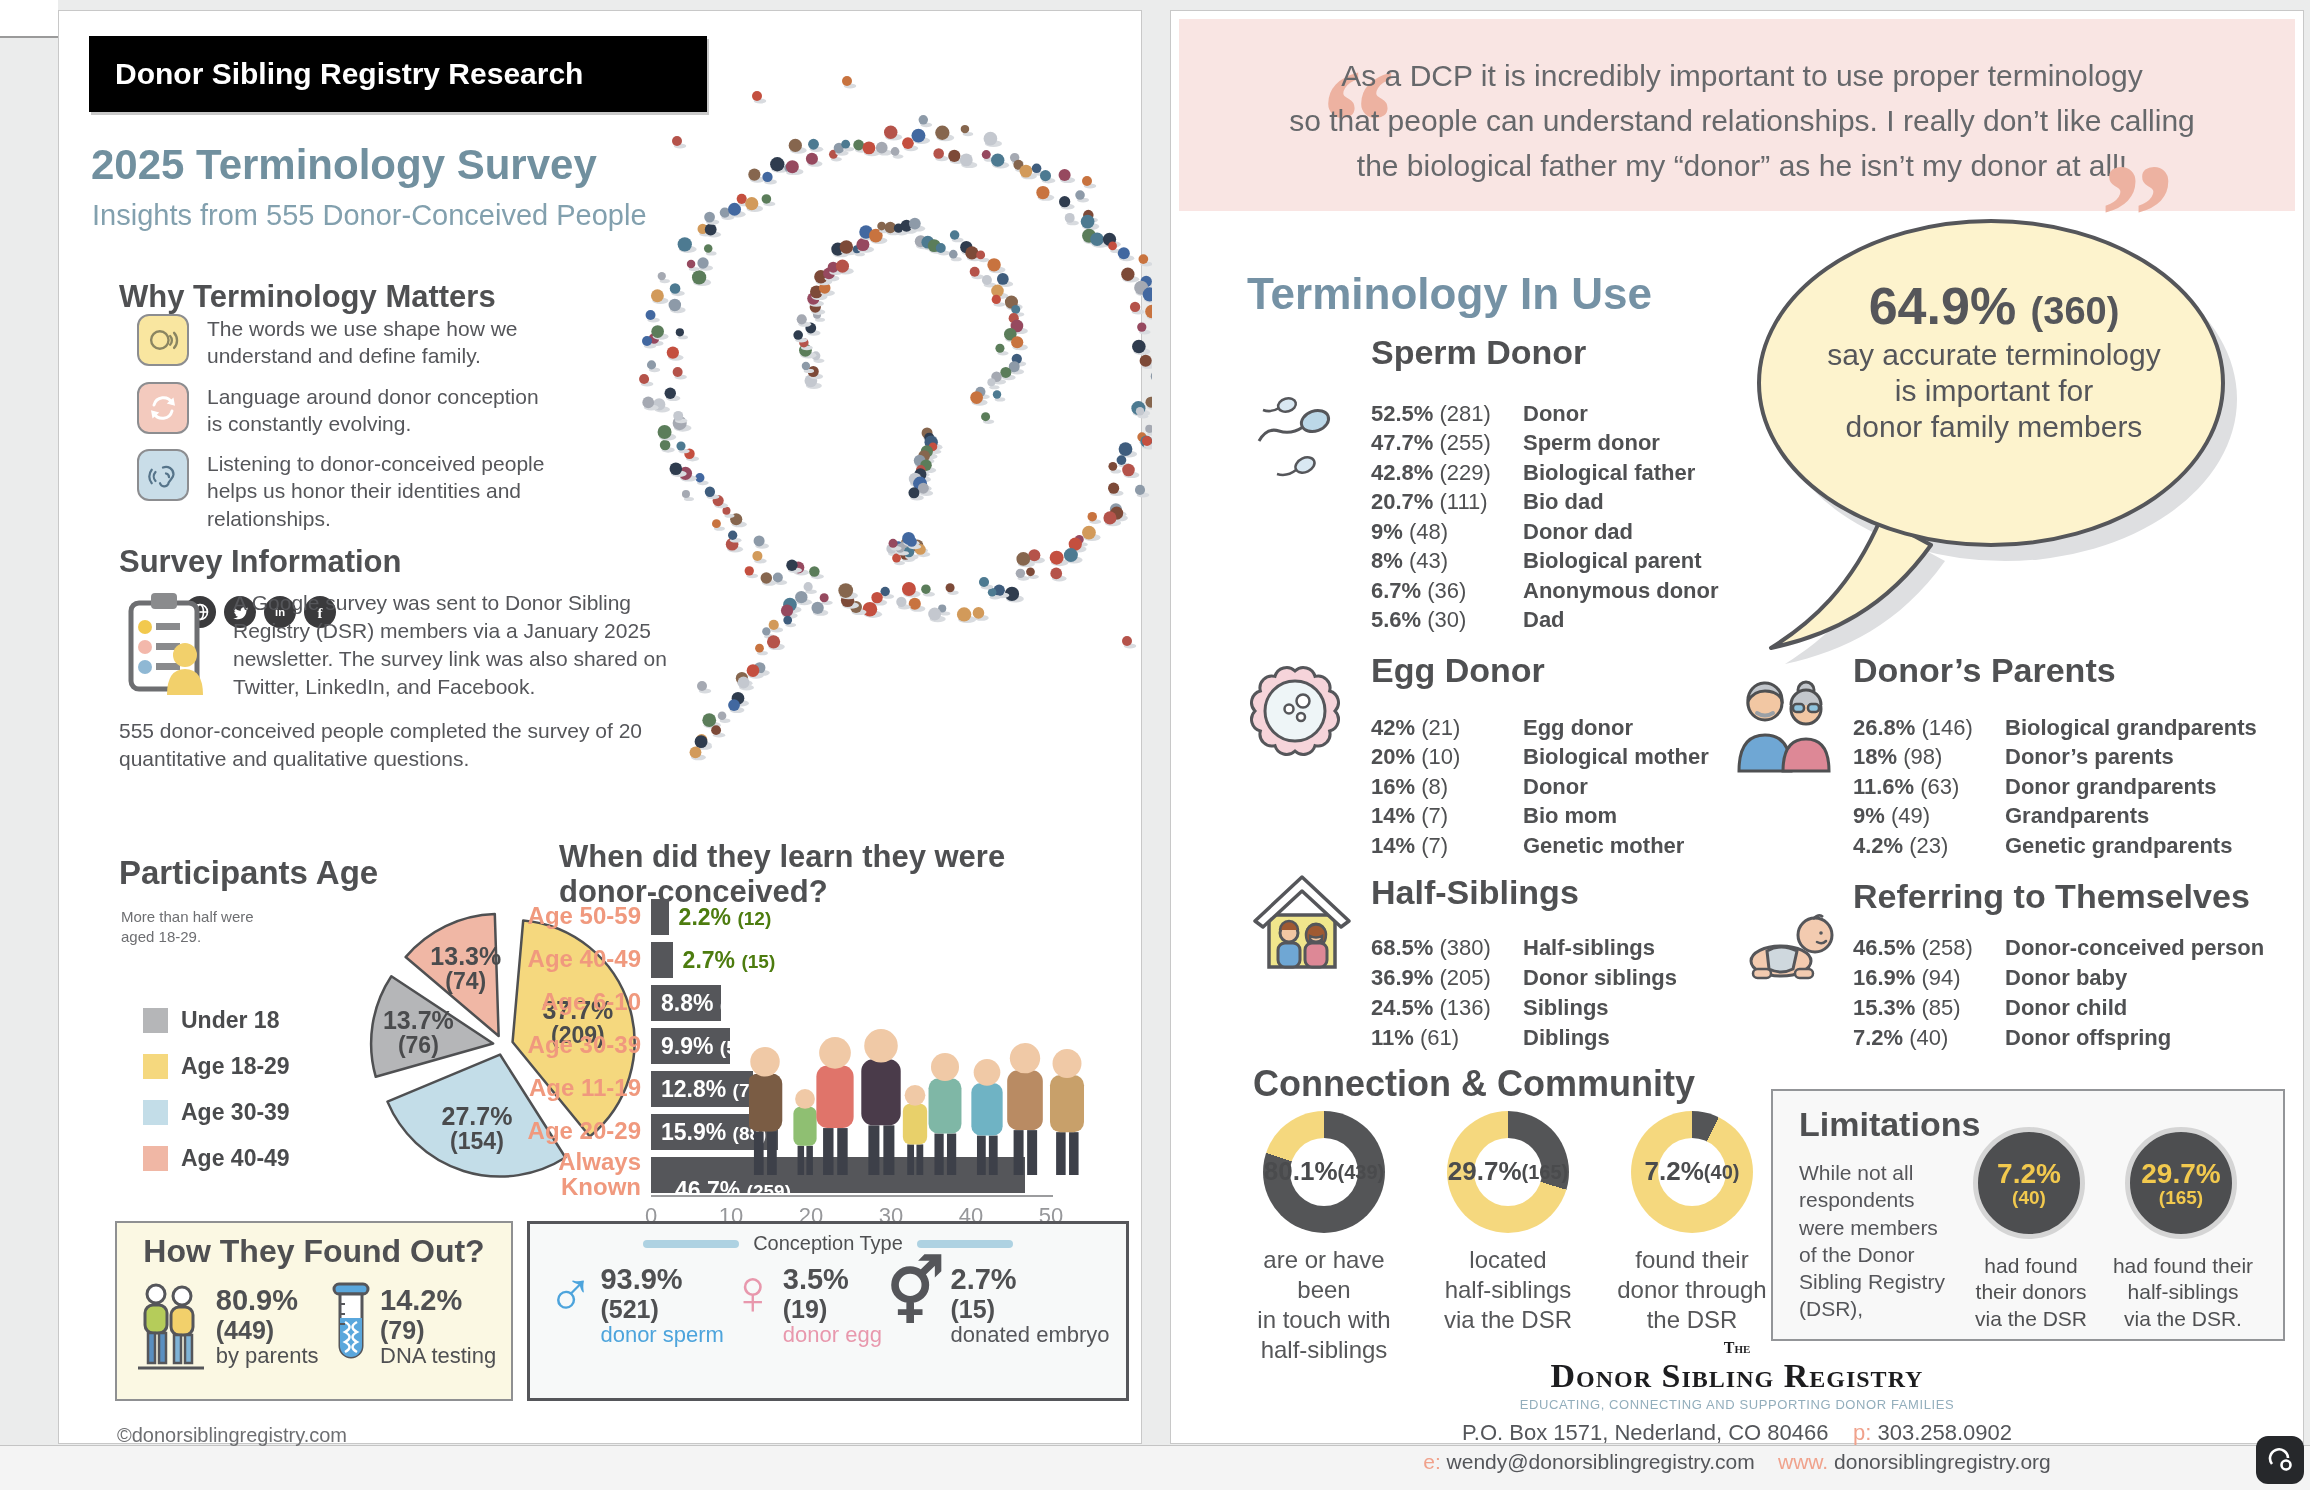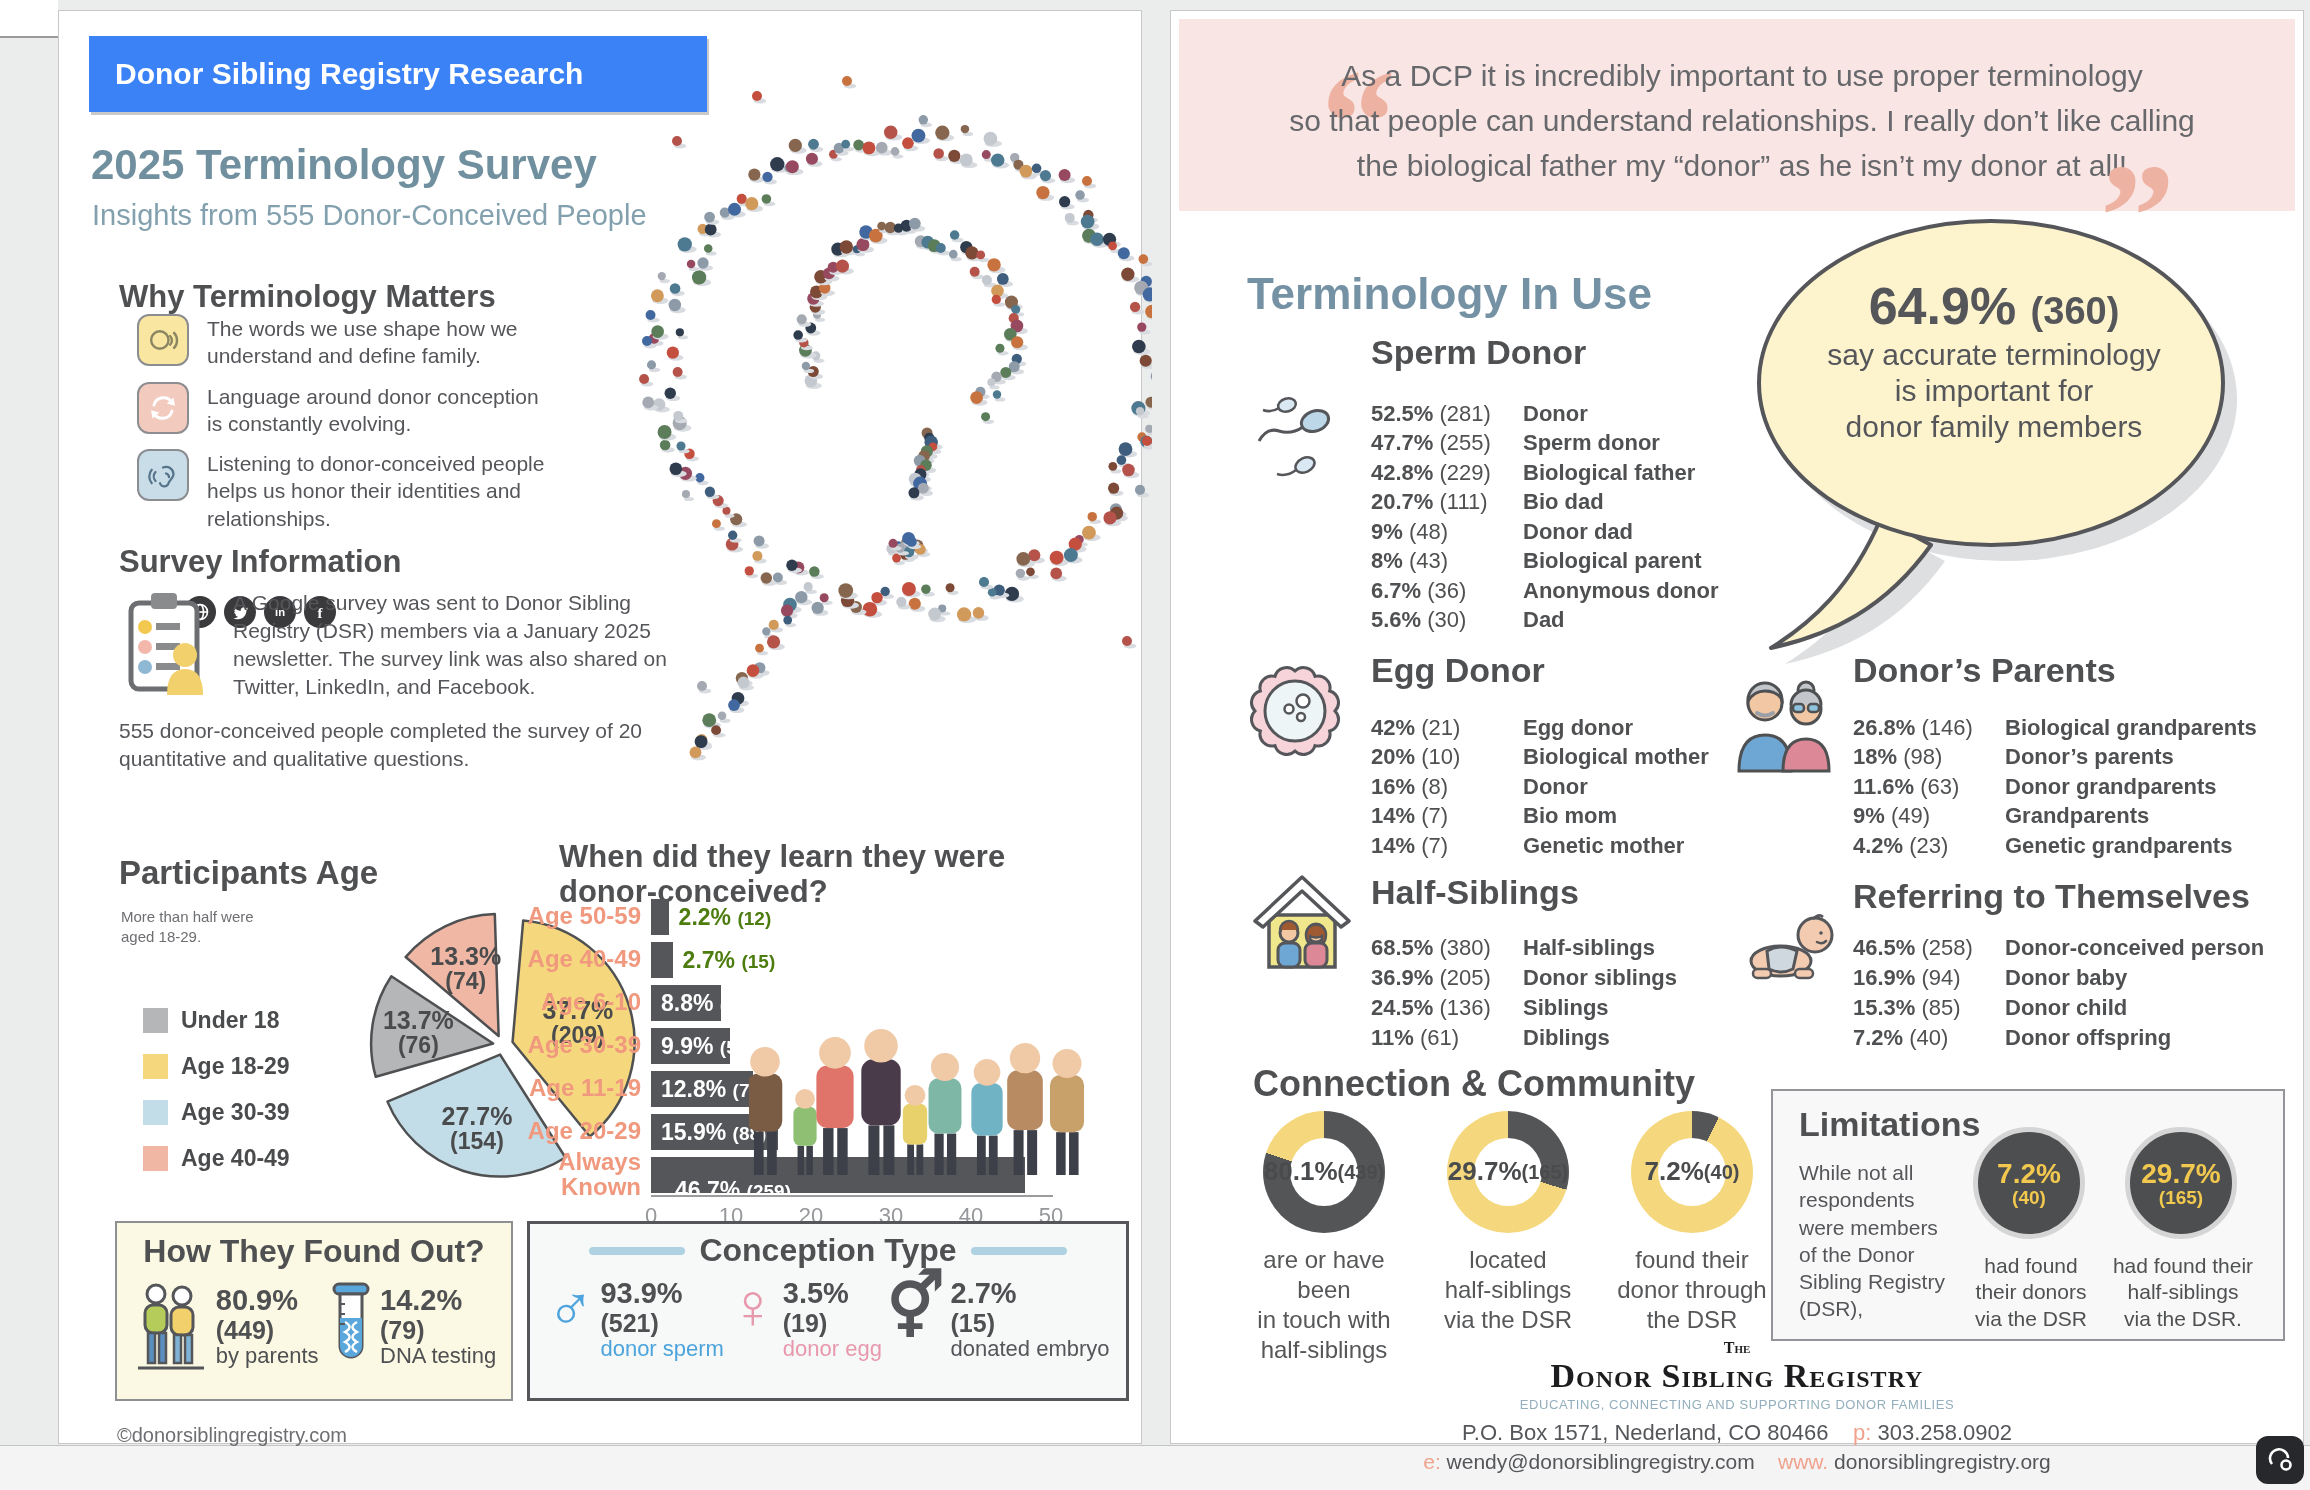--- a/index.html
+++ b/index.html
@@ -7,21 +7,21 @@
   body { background:#ebecec; font-family:"Liberation Sans", sans-serif; color:#55565a; position:relative; overflow:hidden; }
   .page { position:absolute; top:10px; height:1434px; background:#ffffff; border:1px solid #c8c8c8; }
   #left-page { left:58px; width:1084px; }
   #right-page { left:1170px; width:1134px; }
   .abs { position:absolute; }
   .pre { white-space:pre-line; }
   .bottom-strip { position:absolute; left:0; top:1445px; width:2310px; height:45px; background:#f4f4f4; border-top:1px solid #c4c4c4; }
   .corner-artifact { position:absolute; left:0; top:0; width:58px; height:38px; background:#ffffff; border-bottom:2px solid #9a9a9a; }
 
   
-  .badge-bar { left:30px; top:25px; width:618px; height:76px; background:#3b82f6; color:#fff;
+  .badge-bar { left:30px; top:25px; width:618px; height:76px; background:#000000; color:#fff;
     font-size:30px; font-weight:bold; line-height:76px; padding-left:26px; box-shadow:2px 3px 0 #c9c9c9; }
   .main-title { left:32px; top:130px; font-size:42px; font-weight:bold; color:#71909f; }
   .main-subtitle { left:33px; top:188px; font-size:29px; color:#82a0ae; }
   .sec-head { font-weight:bold; color:#4f5052; }
   .why-head { left:60px; top:268px; font-size:31px; }
   .why-item { left:78px; width:420px; display:flex; }
   .why-icon { width:52px; height:52px; border-radius:12px; border:2px solid #8c8d90; flex:0 0 52px; margin-right:18px;
     display:flex; align-items:center; justify-content:center; }
   .why-text { font-size:21px; line-height:1.3; color:#55565a; padding-top:1px; }
   .survey-head-row { left:60px; top:533px; display:flex; align-items:center; gap:16px;flex-direction:column; }
@@ -61,21 +61,21 @@
   .found-title { text-align:center; font-size:32px; font-weight:bold; color:#4f5052; margin-top:10px; }
   .found-stats { display:flex; justify-content:space-around; margin-top:8px; padding:0 10px; }
   .stat-group { display:flex; align-items:flex-start; gap:6px; }
   .stat-col { text-align:left; line-height:1.12; padding-top:6px; }
   .stat-col .p { font-size:29px; font-weight:bold; color:#4f5052; }
   .stat-col .c { font-size:25px; font-weight:bold; color:#4f5052; }
   .stat-col .l { font-size:22px; color:#4f5052; }
   .conc-box { left:468px; top:1210px; width:602px; height:180px; background:#f7f9f9; border:3px solid #55565a; }
   .conc-title-row { display:flex; align-items:center; justify-content:center; gap:14px; margin-top:8px; }
   .conc-line { width:96px; height:8px; border-radius:4px; background:#aed2e2; }
-  .conc-title { font-size:32px; font-weight:bold; color:#4f5052; }
+  .conc-title { font-size:20px; font-weight:normal; color:#4f5052; }
   .conc-stats { display:flex; justify-content:space-around; margin-top:2px; padding:0 14px; }
   .conc-sym { font-size:64px; line-height:1.1; font-weight:bold; }
   .copyright { left:58px; top:1413px; font-size:20px; color:#6d6e71; }
 
   
   .quote-box { left:8px; top:8px; width:1116px; height:192px; background:#f9e5e3; }
   .quote-lines { position:absolute; left:108px; top:34px; width:910px; text-align:center; font-size:30px; line-height:1.5; color:#66686b; }
   .qmark { position:absolute; font-family:"Liberation Serif", serif; font-weight:bold; color:#edb2a1; font-size:150px; line-height:0.6; }
   .q-open { left:142px; top:58px; }
   .q-close { right:120px; top:152px; }

